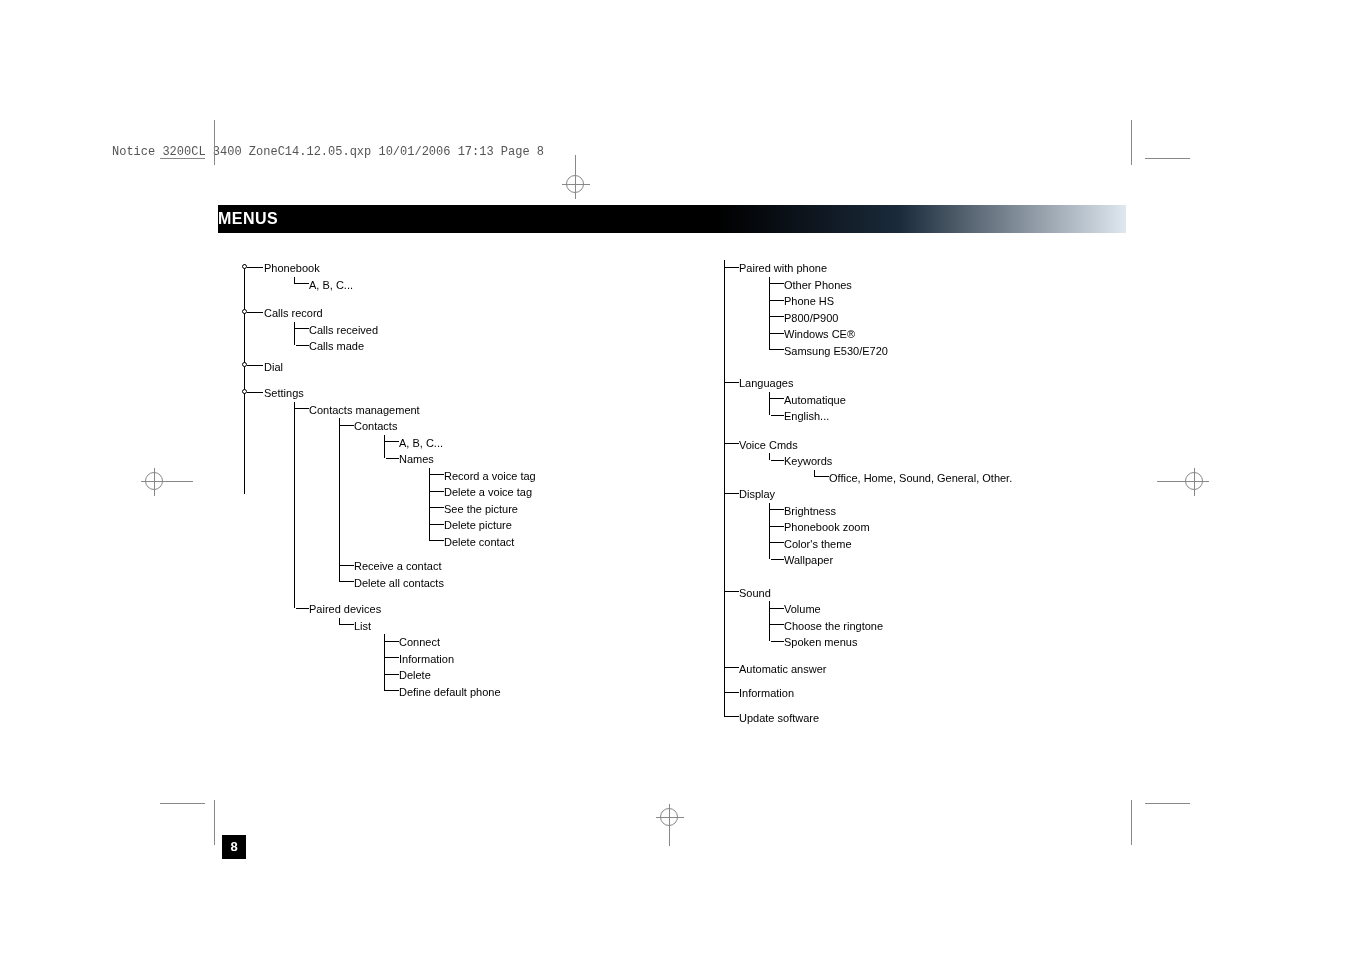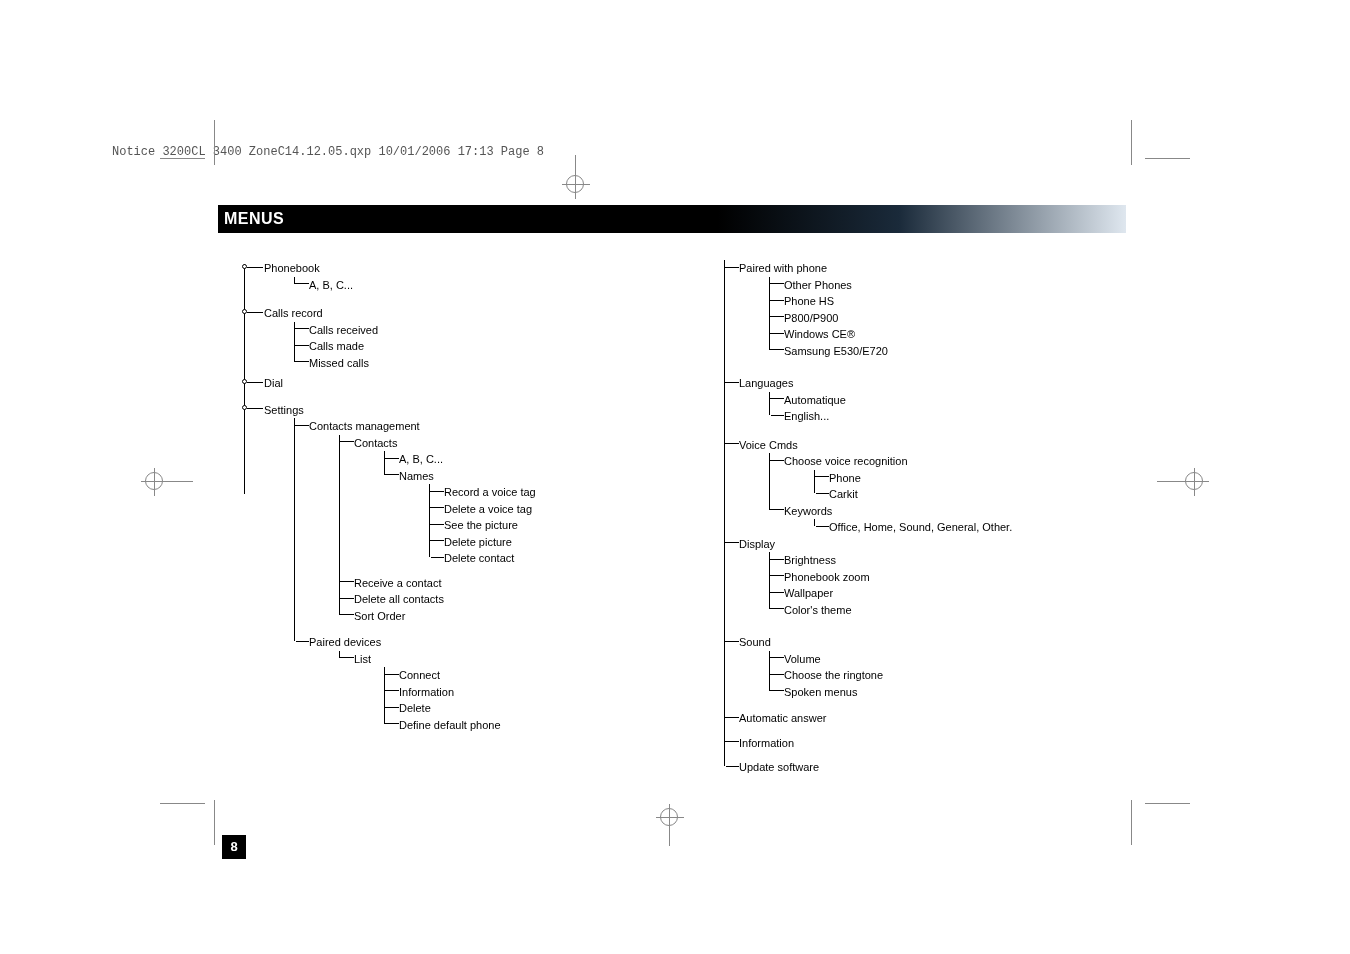--- a/index.html
+++ b/index.html
@@ -39,21 +39,20 @@
     position: absolute;
     top: 205px;
     left: 218px;
     width: 908px;
     height: 28px;
     background: linear-gradient(to right, #000 0%, #000 55%, #1a2a3a 75%, #dfe7ef 100%);
     color: #fff;
     font-weight: bold;
     font-size: 16px;
     line-height: 28px;
-    padding-left: 6px;
     letter-spacing: 0.5px;
   }
 
   .tree-area {
     position: absolute;
     top: 260px;
     left: 250px;
     width: 880px;
   }
 
@@ -200,21 +199,20 @@
       </div>
 
       <div style="height:12px;"></div>
 
       <div class="node">
         <span class="root-dot"></span><span class="root-line"></span>
         <span class="node-label">Calls record</span>
         <div class="children">
           <div class="node"><span class="node-label">Calls received</span></div>
           <div class="node"><span class="node-label">Calls made</span></div>
-          <div class="node"><span class="node-label">Missed calls</span></div>
         </div>
       </div>
 
       <div style="height:4px;"></div>
 
       <div class="node">
         <span class="root-dot"></span><span class="root-line"></span>
         <span class="node-label">Dial</span>
       </div>
 
@@ -240,21 +238,20 @@
                       <div class="node"><span class="node-label">See the picture</span></div>
                       <div class="node"><span class="node-label">Delete picture</span></div>
                       <div class="node"><span class="node-label">Delete contact</span></div>
                     </div>
                   </div>
                 </div>
               </div>
               <div style="height:8px;"></div>
               <div class="node"><span class="node-label">Receive a contact</span></div>
               <div class="node"><span class="node-label">Delete all contacts</span></div>
-              <div class="node"><span class="node-label">Sort Order</span></div>
             </div>
           </div>
 
           <div style="height:10px;"></div>
 
           <div class="node">
             <span class="node-label">Paired devices</span>
             <div class="children">
               <div class="node">
                 <span class="node-label">List</span>
@@ -295,42 +292,35 @@
             <div class="node"><span class="node-label">English...</span></div>
           </div>
         </div>
 
         <div style="height:12px;"></div>
 
         <div class="node">
           <span class="node-label">Voice Cmds</span>
           <div class="children">
             <div class="node">
-              <span class="node-label">Choose voice recognition</span>
-              <div class="children">
-                <div class="node"><span class="node-label">Phone</span></div>
-                <div class="node"><span class="node-label">Carkit</span></div>
-              </div>
-            </div>
-            <div class="node">
               <span class="node-label">Keywords</span>
               <div class="children">
                 <div class="node"><span class="node-label">Office, Home, Sound, General, Other.</span></div>
               </div>
             </div>
           </div>
         </div>
 
         <div class="node">
           <span class="node-label">Display</span>
           <div class="children">
             <div class="node"><span class="node-label">Brightness</span></div>
             <div class="node"><span class="node-label">Phonebook zoom</span></div>
+            <div class="node"><span class="node-label">Color's theme</span></div>
             <div class="node"><span class="node-label">Wallpaper</span></div>
-            <div class="node"><span class="node-label">Color's theme</span></div>
           </div>
         </div>
 
         <div style="height:16px;"></div>
 
         <div class="node">
           <span class="node-label">Sound</span>
           <div class="children">
             <div class="node"><span class="node-label">Volume</span></div>
             <div class="node"><span class="node-label">Choose the ringtone</span></div>

